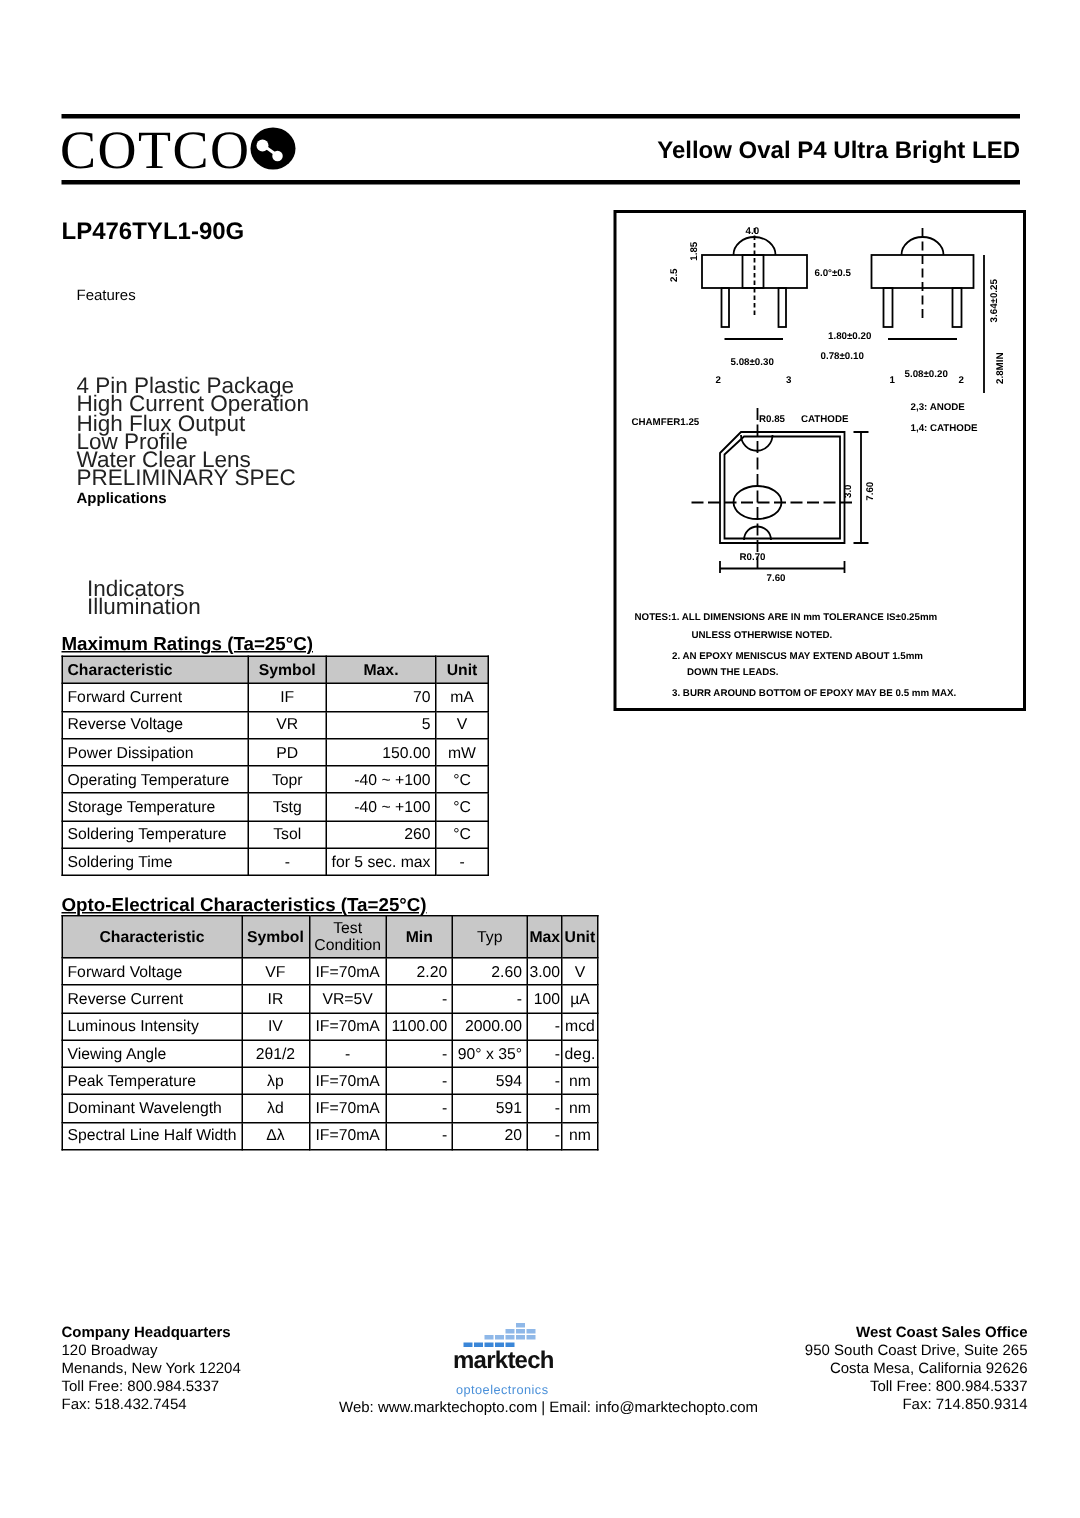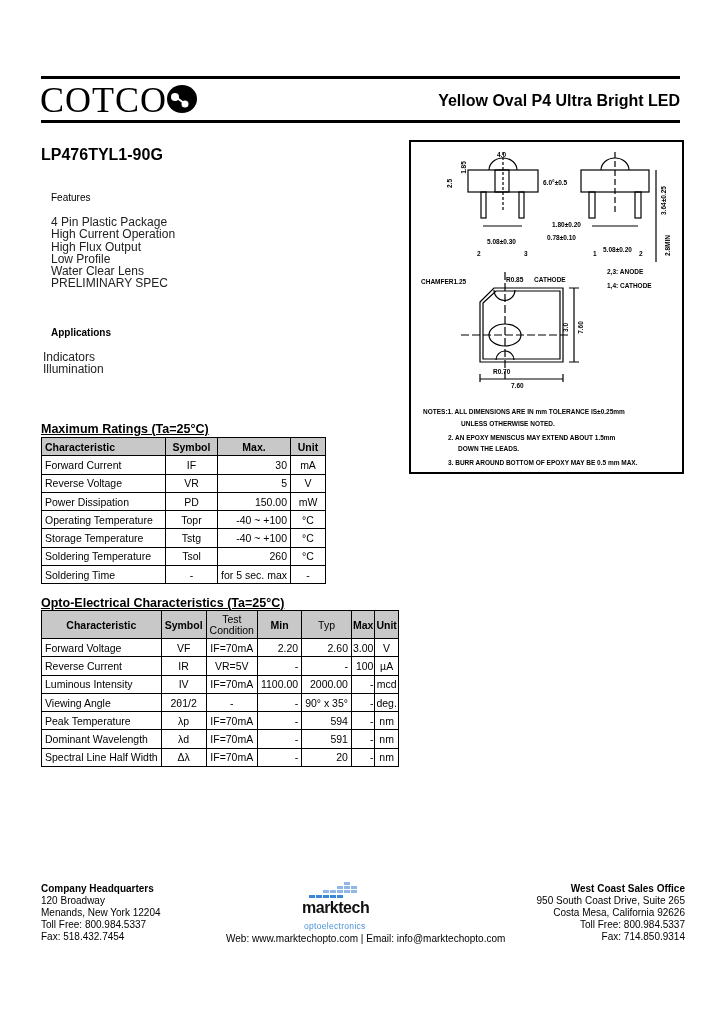--- a/index.html
+++ b/index.html
@@ -5,21 +5,21 @@
   * { box-sizing: border-box; margin: 0; padding: 0; }
   html, body { width: 720px; height: 1012px; background: #ffffff; overflow: hidden; }
   body { position: relative; font-family: "Liberation Sans", sans-serif; color: #000; }
   .abs { position: absolute; }
   .rule { position: absolute; left: 41px; width: 639px; height: 3px; background: #000; }
   .logo { left: 40px; top: 80px; font-family: "Liberation Serif", serif; font-size: 36px; letter-spacing: 1px; line-height: 40px; }
   .logo-mark { left: 166px; top: 84px; width: 32px; height: 30px; }
   .doc-title { right: 40px; top: 92px; font-size: 16px; font-weight: bold; }
   .part-no { left: 41px; top: 146px; font-size: 16px; font-weight: bold; }
   .sec-h { font-size: 10px; font-weight: bold; }
-  .list { font-size: 12px; line-height: 12.3px; color: #222; }
+  .list { font-size: 15px; line-height: 12.3px; color: #222; margin-top: 36px; }
   .tbl-title { font-size: 12.5px; font-weight: bold; text-decoration: underline; }
   table { border-collapse: collapse; position: absolute; font-size: 10.5px; }
   td, th { border: 1px solid #000; padding: 0 3px; height: 18.3px; white-space: nowrap; }
   th { background: #c8c8c8; font-weight: bold; font-size: 10.5px; }
   .tl { text-align: left; } .tc { text-align: center; } .tr { text-align: right; }
   .drawing { left: 409px; top: 140px; width: 275px; height: 334px; border: 2px solid #000; }
   .dwg-label { font-size: 6.5px; font-weight: bold; position: absolute; white-space: nowrap; }
   .footer-l { left: 41px; top: 883px; font-size: 10px; line-height: 12px; }
   .footer-r { right: 35px; top: 883px; font-size: 10px; line-height: 12px; text-align: right; }
   .footer-c { left: 226px; top: 933px; font-size: 10px; }
@@ -44,21 +44,21 @@
 <div class="abs sec-h" style="left:51px;top:192px;font-weight:normal;">Features</div>
 <div class="abs list" style="left:51px;top:216px;">
   <div>4 Pin Plastic Package</div>
   <div>High Current Operation</div>
   <div>High Flux Output</div>
   <div>Low Profile</div>
   <div>Water Clear Lens</div>
   <div>PRELIMINARY SPEC</div>
 </div>
 <div class="abs sec-h" style="left:51px;top:327px;">Applications</div>
-<div class="abs list" style="left:43px;top:351px;">
+<div class="abs list" style="left:58px;top:351px;">
   <div>Indicators</div>
   <div>Illumination</div>
 </div>
 
 <div class="abs drawing">
   <svg width="271" height="330" viewBox="0 0 271 330" style="position:absolute;left:0;top:0;">
     <g fill="none" stroke="#000" stroke-width="1.2">
 
       <path d="M78 28 A14 12 0 0 1 106 28"></path>
       <rect x="57" y="28" width="70" height="22"></rect>
@@ -122,21 +122,21 @@
   <tbody>
       <tr>
     <th class="tl" style="width:124px">Characteristic</th>
     <th class="tc" style="width:52px">Symbol</th>
     <th class="tc" style="width:73px">Max.</th>
     <th class="tc">Unit</th>
   </tr>
   <tr>
         <td class="tl">Forward Current</td>
         <td class="tc">IF</td>
-        <td class="tr">30</td>
+        <td class="tr">70</td>
         <td class="tc">mA</td>
       </tr>
   <tr>
         <td class="tl">Reverse Voltage</td>
         <td class="tc">VR</td>
         <td class="tr">5</td>
         <td class="tc">V</td>
       </tr>
   <tr>
         <td class="tl">Power Dissipation</td>

